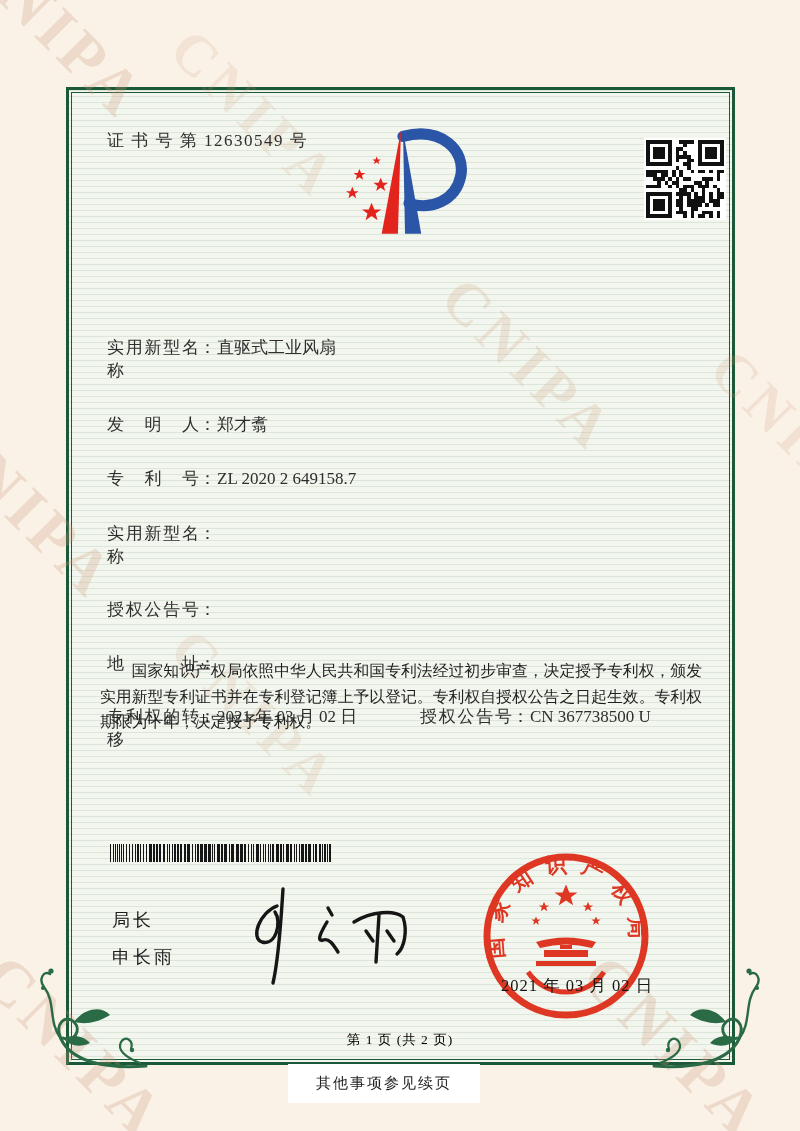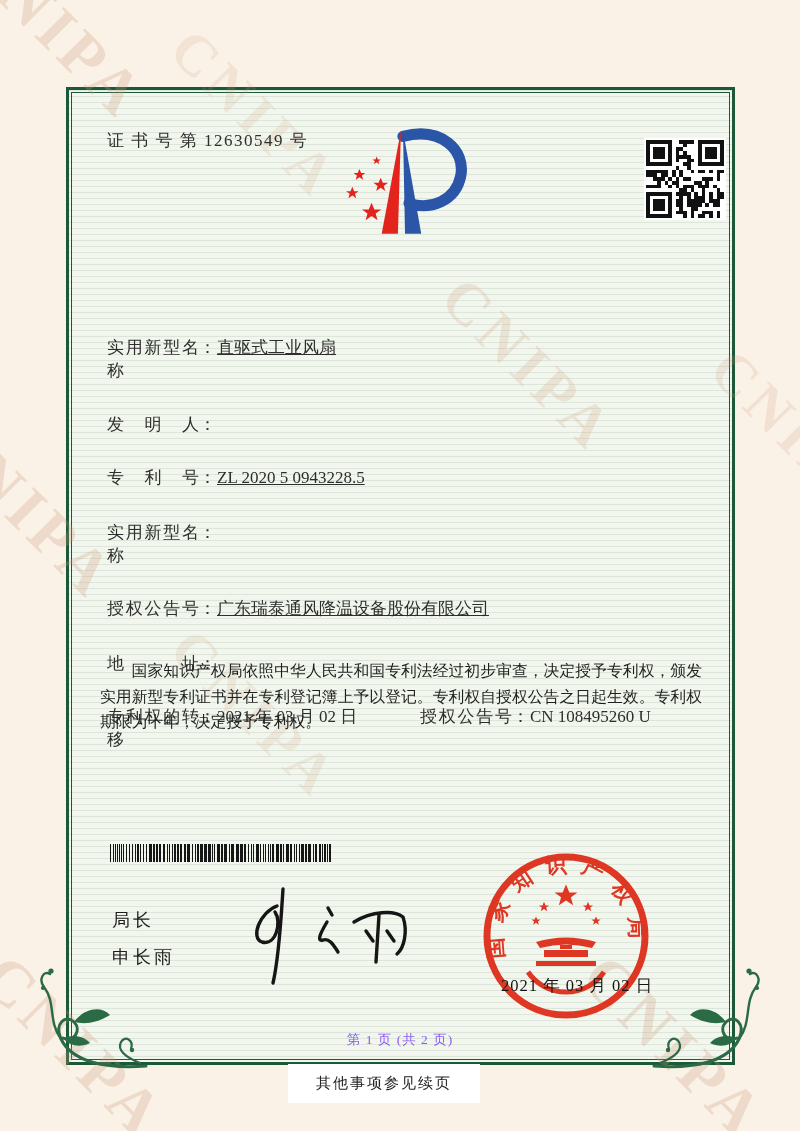--- a/index.html
+++ b/index.html
@@ -54,21 +54,21 @@
     position:absolute;left:0;top:240px;width:800px;text-align:center;
     font-size:40px;font-weight:bold;letter-spacing:13px;color:#101010;
     text-indent:13px;
   }
 
   
   .rows{position:absolute;left:107px;top:336px;width:600px;font-size:17px;color:#2e2e2e;}
   .row{display:flex;align-items:flex-start;margin-bottom:30.5px;line-height:23px;}
   .flabel{width:92px;text-align:justify;text-align-last:justify;flex:none;}
   .fcolon{flex:none;width:18px;}
-  .fvalue{flex:1;max-width:480px;line-height:24px;text-decoration:underline;}
+  .fvalue{flex:1;max-width:480px;line-height:24px;}
   .row-grant{display:flex;}
   .pair{display:flex;line-height:23px;}
   .pair2{position:absolute;left:313px;top:0;}
   .row-addr .fvalue{letter-spacing:0.2px;}
 
   
   .paras{position:absolute;left:100px;top:658px;width:602px;
     font-size:15.8px;line-height:25.6px;color:#1f1f1f;text-align:justify;}
   .paras p{margin:0;text-indent:2em;}
 
@@ -85,21 +85,21 @@
     font-family:"Liberation Sans","DejaVu Sans",sans-serif;}
   .signature{position:absolute;left:230px;top:882px;width:190px;height:110px;}
 
   
   .seal{position:absolute;left:474px;top:850px;width:184px;height:172px;opacity:0.94;}
   .seal-date{position:absolute;left:501px;top:975px;font-size:16.5px;letter-spacing:1px;
     color:#141414;white-space:nowrap;z-index:3;}
 
   
   .page-num{position:absolute;left:0;top:1031px;width:800px;text-align:center;
-    font-size:13.5px;color:#8b5cf6;letter-spacing:1px;}
+    font-size:13.5px;color:#000000;letter-spacing:1px;}
   .note-box{position:absolute;left:50%;top:1064px;transform:translateX(-50%);
     background:#ffffff;padding:10px 28px;z-index:3;}
   .note-box span{font-size:15px;color:#222;letter-spacing:2px;}
 
   
   .corner{position:absolute;z-index:3;width:120px;height:130px;}
   .corner-left{left:28px;top:942px;}
   .corner-right{left:652px;top:942px;transform:scaleX(-1);}
 </style>
 </head>
@@ -282,49 +282,49 @@
 
     <div class="rows">
       <div class="row">
         <span class="flabel">实用新型名称</span>
           <span class="fcolon">：</span>
           <span class="fvalue">直驱式工业风扇</span>
       </div>
       <div class="row">
         <span class="flabel">发明人</span>
           <span class="fcolon">：</span>
+          <span class="fvalue">郑才翥</span>
       </div>
       <div class="row">
         <span class="flabel">专利号</span>
           <span class="fcolon">：</span>
-          <span class="fvalue">ZL 2020 5 0943228.5</span>
+          <span class="fvalue">ZL 2020 2 649158.7</span>
       </div>
       <div class="row">
         <span class="flabel">实用新型名称</span>
           <span class="fcolon">：</span>
       </div>
       <div class="row">
         <span class="flabel">授权公告号</span>
           <span class="fcolon">：</span>
-          <span class="fvalue">广东瑞泰通风降温设备股份有限公司</span>
       </div>
       <div class="row row-addr">
         <span class="flabel">地址</span>
           <span class="fcolon">：</span>
       </div>
       <div class="row row-grant" style="position:relative">
         <span class="pair">
           <span class="flabel">专利权的转移</span>
             <span class="fcolon">：</span>
             <span>2021 年 03 月 02 日</span>
         </span>
         <span class="pair pair2">
           <span class="flabel">授权公告号</span>
             <span class="fcolon">：</span>
-            <span>CN 108495260 U</span>
+            <span>CN 367738500 U</span>
         </span>
       </div>
     </div>
 
     <div class="paras">
       <p>国家知识产权局依照中华人民共和国专利法经过初步审查，决定授予专利权，颁发实用新型专利证书并在专利登记簿上予以登记。专利权自授权公告之日起生效。专利权期限为十年，决定授予专利权。</p>
     </div>
 
     <div class="barcode" id="barcode">
         <div class="bar" style="width:1px"></div>

